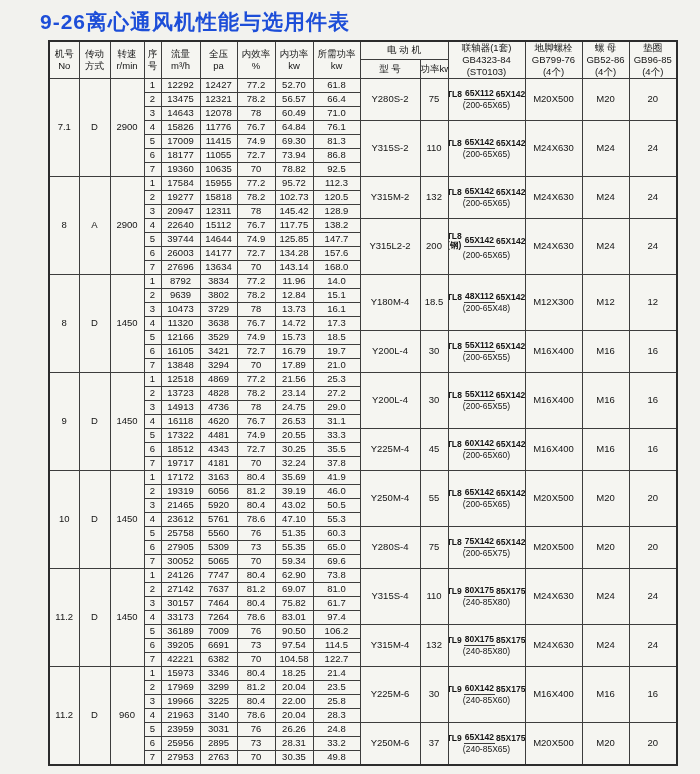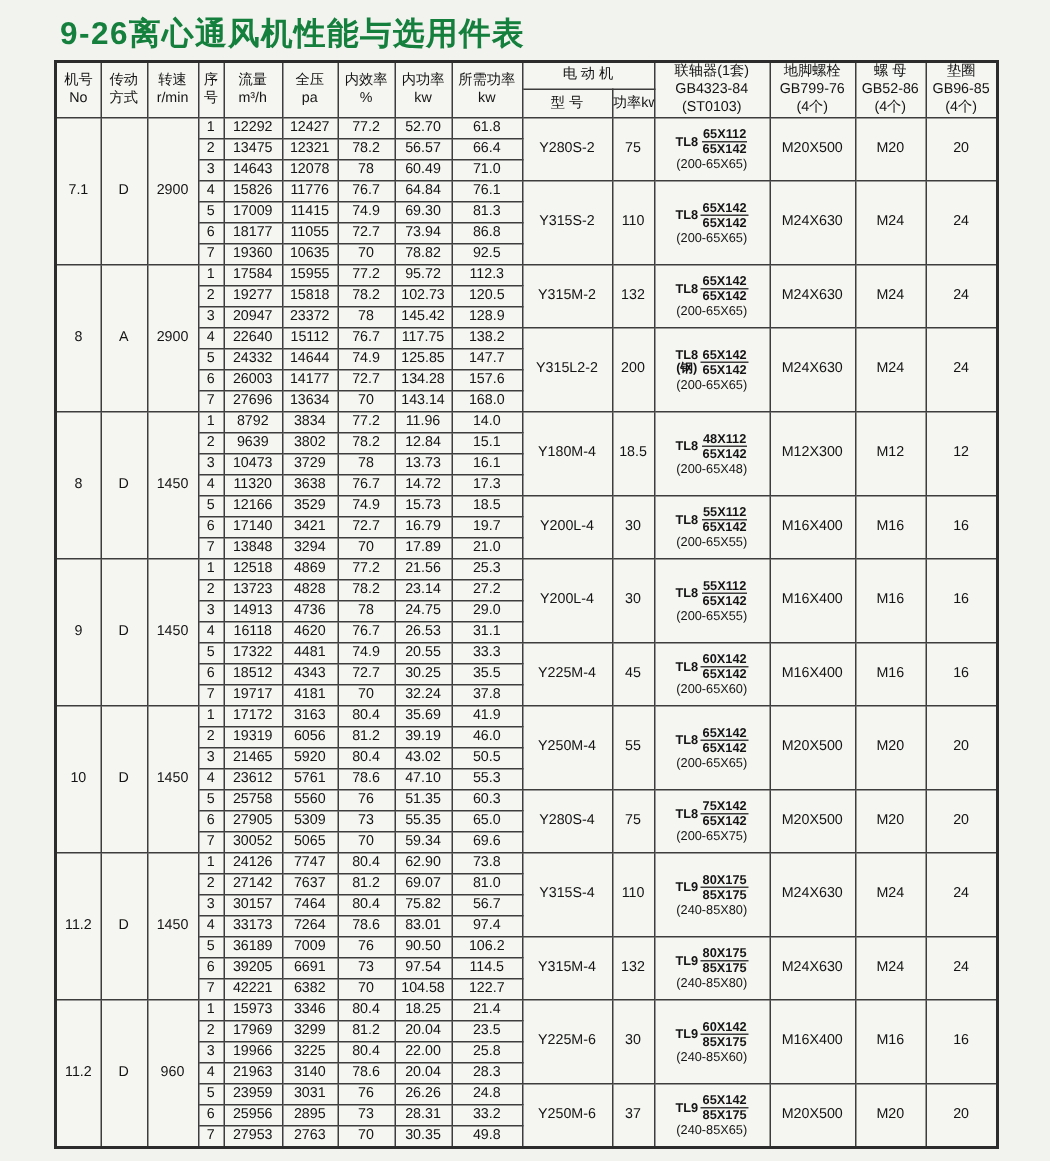--- a/index.html
+++ b/index.html
@@ -8,26 +8,26 @@
     background:#f2f2ee;
     font-family:"Liberation Sans","DejaVu Sans",sans-serif;
     color:#141414;
     overflow:hidden;
   }
   .page-title{
     margin:8px 0 4px 40px;
     font-size:21px;
     font-weight:bold;
     letter-spacing:1px;
-    color:#15803d;
+    color:#1d4ed8;
   }
   table.fan{
     border-collapse:collapse;
     table-layout:fixed;
-    margin-left:36px;
+    margin-left:48px;
     width:628px;
     background:#f5f5f1;
   }
   table.fan th, table.fan td{
     border:1px solid #3d3d3d;
     padding:0;
     text-align:center;
     vertical-align:middle;
     font-weight:normal;
     font-size:9.5px;
@@ -36,21 +36,21 @@
     white-space:nowrap;
   }
   table.fan{border:2px solid #2c2c2c;}
   thead th{font-size:9.5px;}
   thead .hline{display:block;line-height:1.25;}
   tbody td{height:13px;}
   td.seq{font-size:9px;}
   .cpl{display:flex;flex-direction:column;align-items:center;justify-content:center;line-height:1;}
   .cp-top{display:flex;align-items:center;justify-content:center;gap:2px;font-weight:bold;}
   .cp-prefix{display:flex;flex-direction:column;align-items:center;font-size:8.5px;line-height:1.05;}
-  .frac{display:inline-flex;flex-direction:column;align-items:center;font-size:8.5px;line-height:1.1;}
+  .frac{display:inline-flex;flex-direction:row;align-items:flex-end;font-size:8.5px;line-height:1.1;}
   .frac .num{border-bottom:1px solid #3d3d3d;padding:0 1px;}
   .frac .den{padding:0 1px;}
   .cp-note{font-size:8.5px;margin-top:1px;line-height:1;}
 </style>
 </head>
 <body>
 
 <div class="page-title">9-26离心通风机性能与选用件表</div>
 
 <table class="fan">
@@ -268,21 +268,21 @@
         <td class="seq">2</td>
         <td>19277</td>
         <td>15818</td>
         <td>78.2</td>
         <td>102.73</td>
         <td>120.5</td>
       </tr>
       <tr>
         <td class="seq">3</td>
         <td>20947</td>
-        <td>23372</td>
+        <td>12311</td>
         <td>78</td>
         <td>145.42</td>
         <td>128.9</td>
       </tr>
       <tr>
         <td class="seq">4</td>
         <td>22640</td>
         <td>15112</td>
         <td>76.7</td>
         <td>117.75</td>
@@ -303,21 +303,21 @@
             </div>
             <div class="cp-note">(200-65X65)</div>
           </div>
         </td>
         <td rowspan="4">M24X630</td>
         <td rowspan="4">M24</td>
         <td rowspan="4">24</td>
       </tr>
       <tr>
         <td class="seq">5</td>
-        <td>24332</td>
+        <td>39744</td>
         <td>14644</td>
         <td>74.9</td>
         <td>125.85</td>
         <td>147.7</td>
       </tr>
       <tr>
         <td class="seq">6</td>
         <td>26003</td>
         <td>14177</td>
         <td>72.7</td>
@@ -408,21 +408,21 @@
             </div>
             <div class="cp-note">(200-65X55)</div>
           </div>
         </td>
         <td rowspan="3">M16X400</td>
         <td rowspan="3">M16</td>
         <td rowspan="3">16</td>
       </tr>
       <tr>
         <td class="seq">6</td>
-        <td>17140</td>
+        <td>16105</td>
         <td>3421</td>
         <td>72.7</td>
         <td>16.79</td>
         <td>19.7</td>
       </tr>
       <tr>
         <td class="seq">7</td>
         <td>13848</td>
         <td>3294</td>
         <td>70</td>
@@ -660,21 +660,21 @@
         <td>81.2</td>
         <td>69.07</td>
         <td>81.0</td>
       </tr>
       <tr>
         <td class="seq">3</td>
         <td>30157</td>
         <td>7464</td>
         <td>80.4</td>
         <td>75.82</td>
-        <td>56.7</td>
+        <td>61.7</td>
       </tr>
       <tr>
         <td class="seq">4</td>
         <td>33173</td>
         <td>7264</td>
         <td>78.6</td>
         <td>83.01</td>
         <td>97.4</td>
       </tr>
       <tr>

